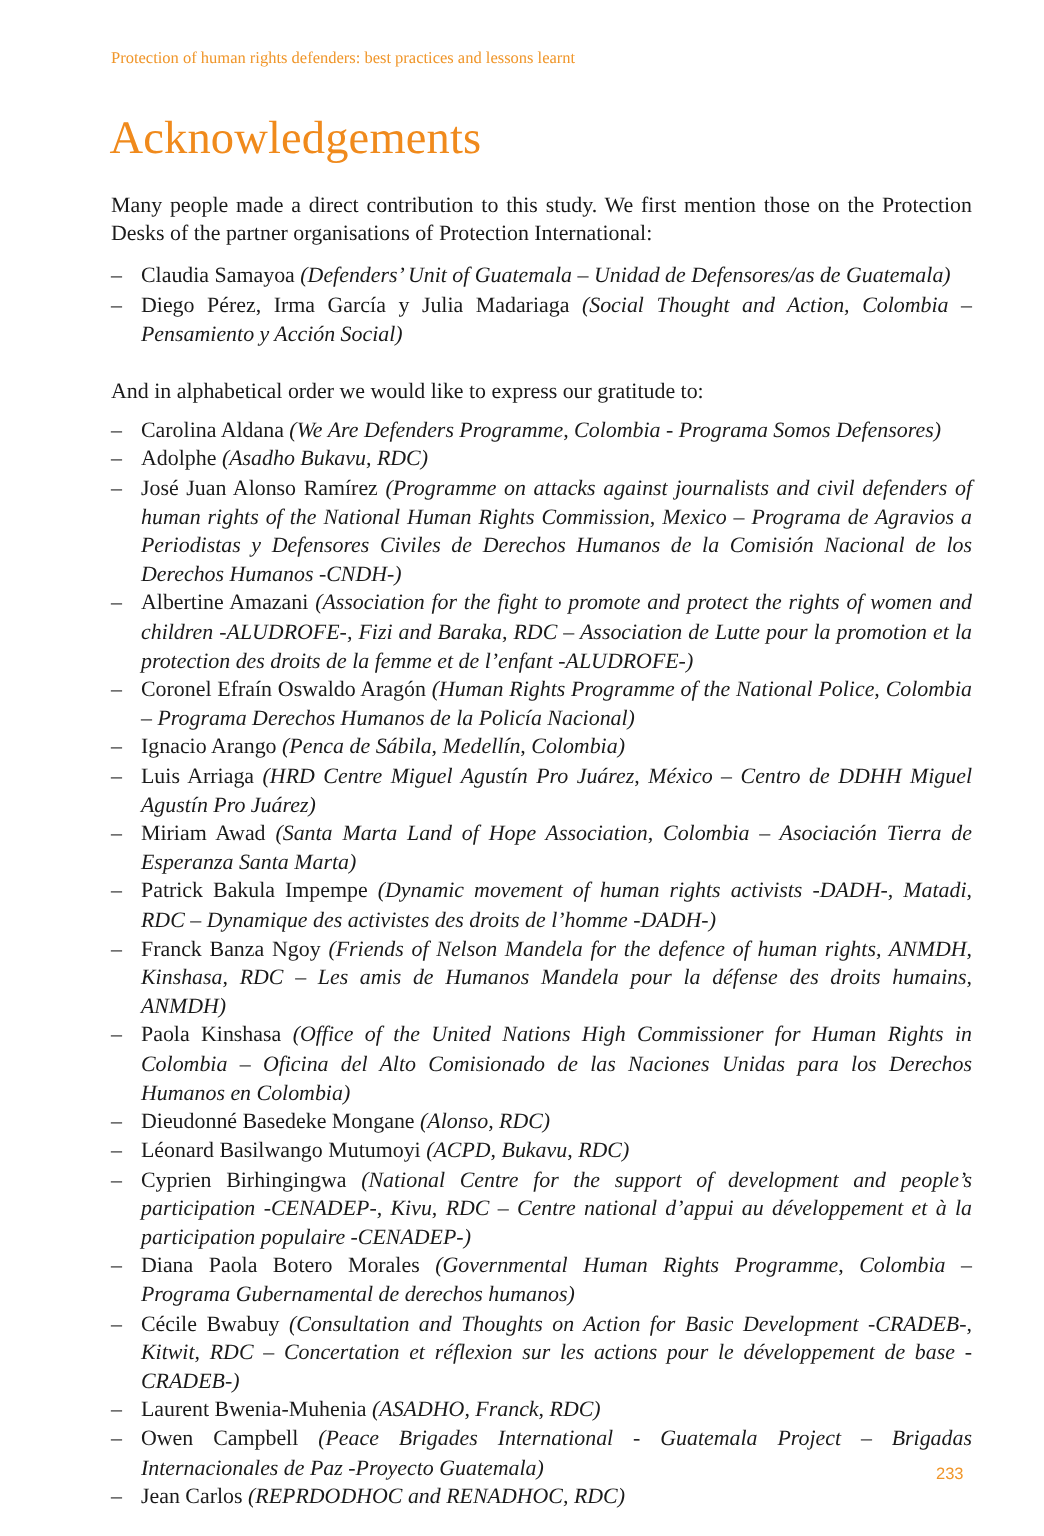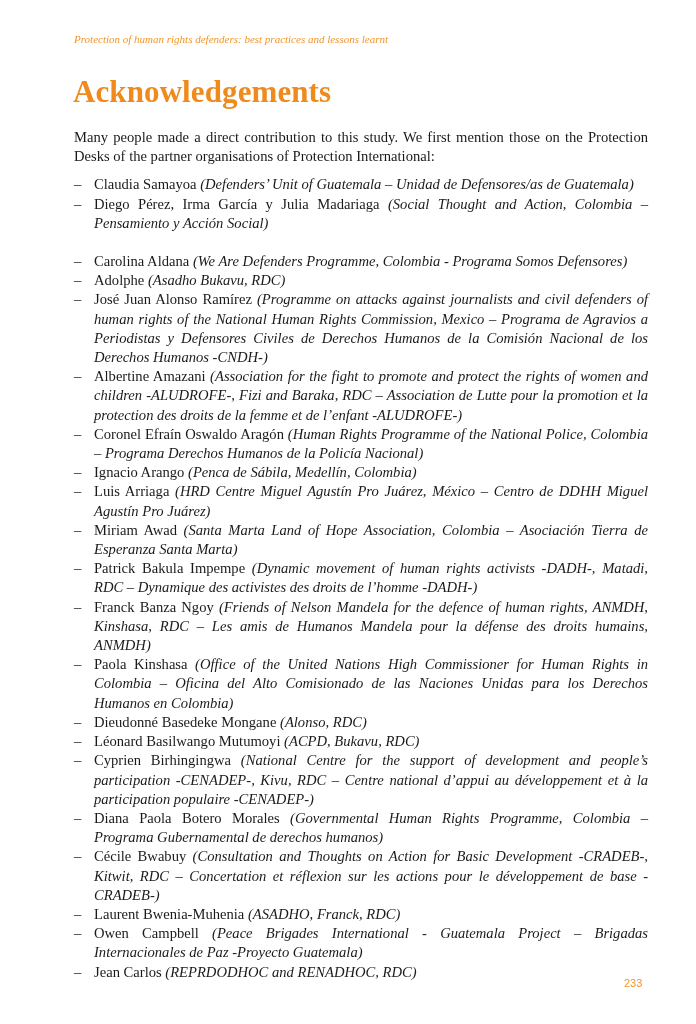--- a/index.html
+++ b/index.html
@@ -1,21 +1,21 @@
 <!DOCTYPE html>
 <html><head>
 <meta charset="utf-8">
 <style>
   html, body { margin: 0; padding: 0; background: #ffffff; }
   body { width: 696px; height: 1024px; position: relative; overflow: hidden;
          font-family: "Liberation Serif", "DejaVu Serif", serif; color: #1a1a1a; }
   .running-header { position: absolute; left: 74px; top: 33px; font-size: 11px;
-         font-style: italic; color: #f0962a; }
+         color: #f0962a; }
   .title { position: absolute; left: 73px; top: 74px; margin: 0; font-size: 31px;
-         font-weight: bold; color: #f08a1c; letter-spacing: 0.1px; }
+         font-weight: normal; color: #f08a1c; letter-spacing: 0.1px; }
   .content { position: absolute; left: 74px; top: 128px; width: 574px; font-size: 14.6px; line-height: 19.2px; }
   .content p { margin: 0; text-align: justify; }
   .list { list-style: none; margin: 0; padding: 0; }
   .list li { position: relative; padding-left: 20px; text-align: justify; }
   .list li .dash { position: absolute; left: 0; top: 0; }
   .list li em { font-style: italic; margin-top: 37px; }
   .intro { margin-bottom: 9px !important; }
   .list1 { margin-bottom: 19px; }
   .intro2 { margin-bottom: 7px !important; }
   .page-number { position: absolute; left: 624px; top: 977px; font-family: "Liberation Sans", sans-serif;
@@ -27,20 +27,21 @@
 <div class="running-header">Protection of human rights defenders: best practices and lessons learnt</div>
 
 <h1 class="title">Acknowledgements</h1>
 
 <div class="content">
   <p class="intro">Many people made a direct contribution to this study. We first mention those on the Protection Desks of the partner organisations of Protection International:</p>
   <ul class="list list1">
       <li><span class="dash">–</span><span>Claudia Samayoa</span> <em>(Defenders’ Unit of Guatemala – Unidad de Defensores/as de Guatemala)</em></li>
       <li><span class="dash">–</span><span>Diego Pérez, Irma García y Julia Madariaga</span> <em>(Social Thought and Action, Colombia – Pensamiento y Acción Social)</em></li>
     </ul>
+  <p class="intro2">And in alphabetical order we would like to express our gratitude to:</p>
   <ul class="list">
       <li><span class="dash">–</span><span>Carolina Aldana</span> <em>(We Are Defenders Programme, Colombia - Programa Somos Defensores)</em></li>
       <li><span class="dash">–</span><span>Adolphe</span> <em>(Asadho Bukavu, RDC)</em></li>
       <li><span class="dash">–</span><span>José Juan Alonso Ramírez</span> <em>(Programme on attacks against journalists and civil defenders of human rights of the National Human Rights Commission, Mexico – Programa de Agravios a Periodistas y Defensores Civiles de Derechos Humanos de la Comisión Nacional de los Derechos Humanos -CNDH-)</em></li>
       <li><span class="dash">–</span><span>Albertine Amazani</span> <em>(Association for the fight to promote and protect the rights of women and children -ALUDROFE-, Fizi and Baraka, RDC – Association de Lutte pour la promotion et la protection des droits de la femme et de l’enfant -ALUDROFE-)</em></li>
       <li><span class="dash">–</span><span>Coronel Efraín Oswaldo Aragón</span> <em>(Human Rights Programme of the National Police, Colombia – Programa Derechos Humanos de la Policía Nacional)</em></li>
       <li><span class="dash">–</span><span>Ignacio Arango</span> <em>(Penca de Sábila, Medellín, Colombia)</em></li>
       <li><span class="dash">–</span><span>Luis Arriaga</span> <em>(HRD Centre Miguel Agustín Pro Juárez, México – Centro de DDHH Miguel Agustín Pro Juárez)</em></li>
       <li><span class="dash">–</span><span>Miriam Awad</span> <em>(Santa Marta Land of Hope Association, Colombia – Asociación Tierra de Esperanza Santa Marta)</em></li>
       <li><span class="dash">–</span><span>Patrick Bakula Impempe</span> <em>(Dynamic movement of human rights activists -DADH-, Matadi, RDC – Dynamique des activistes des droits de l’homme -DADH-)</em></li>

